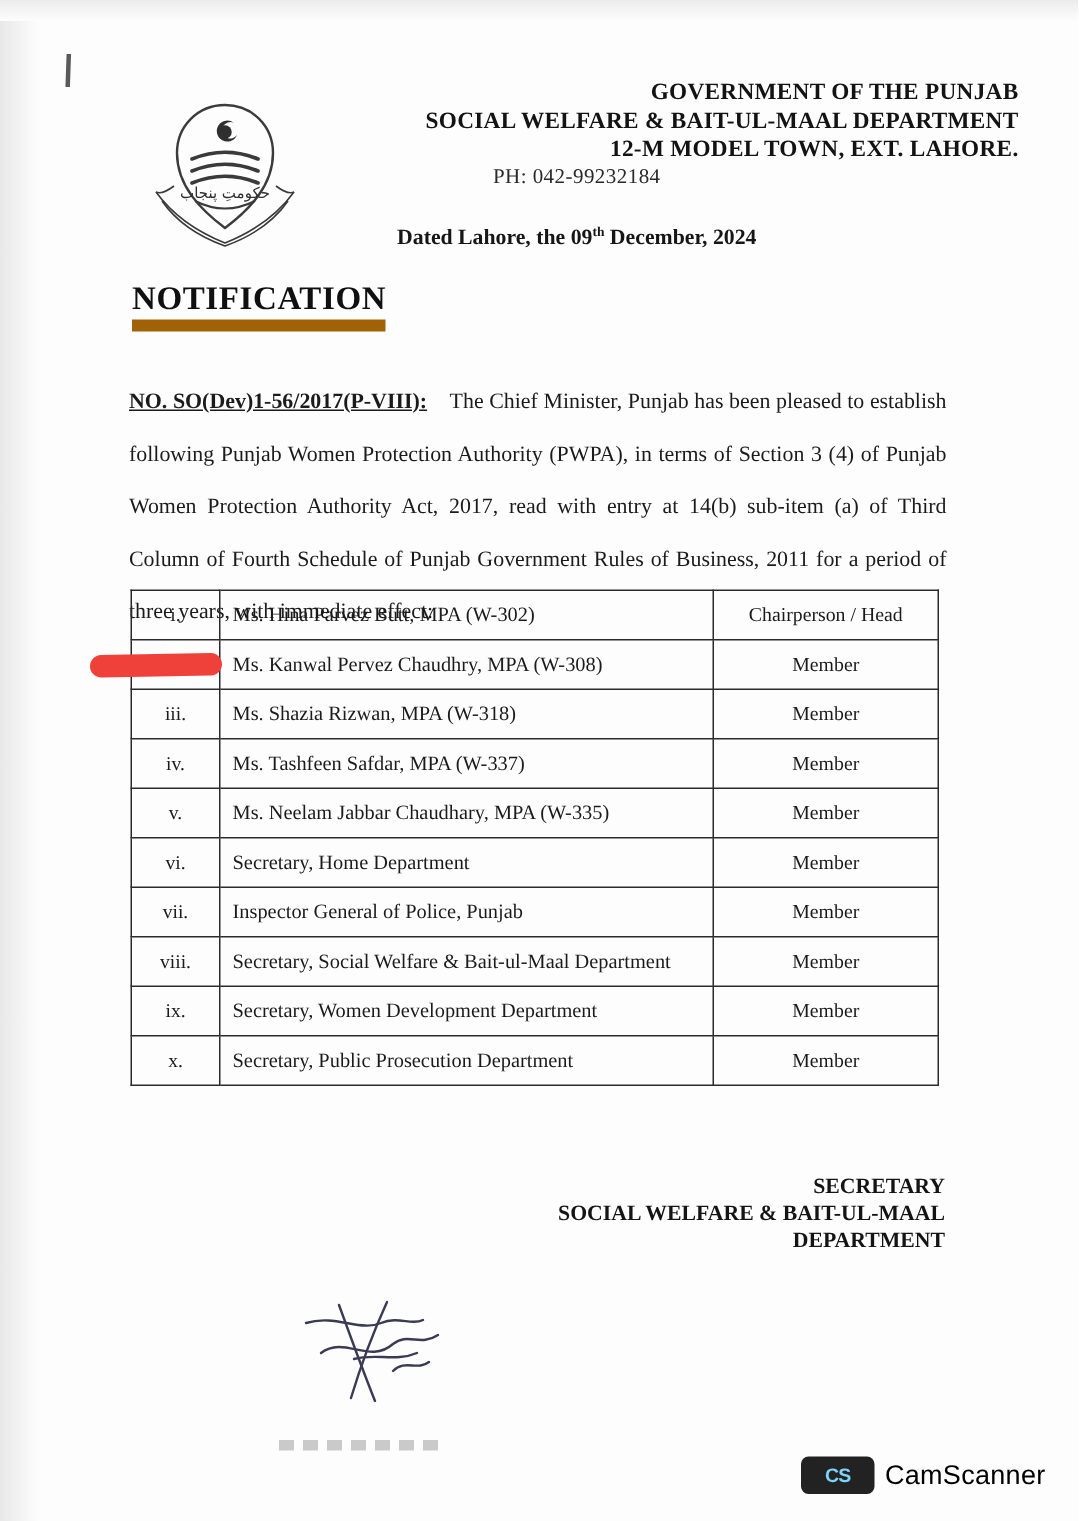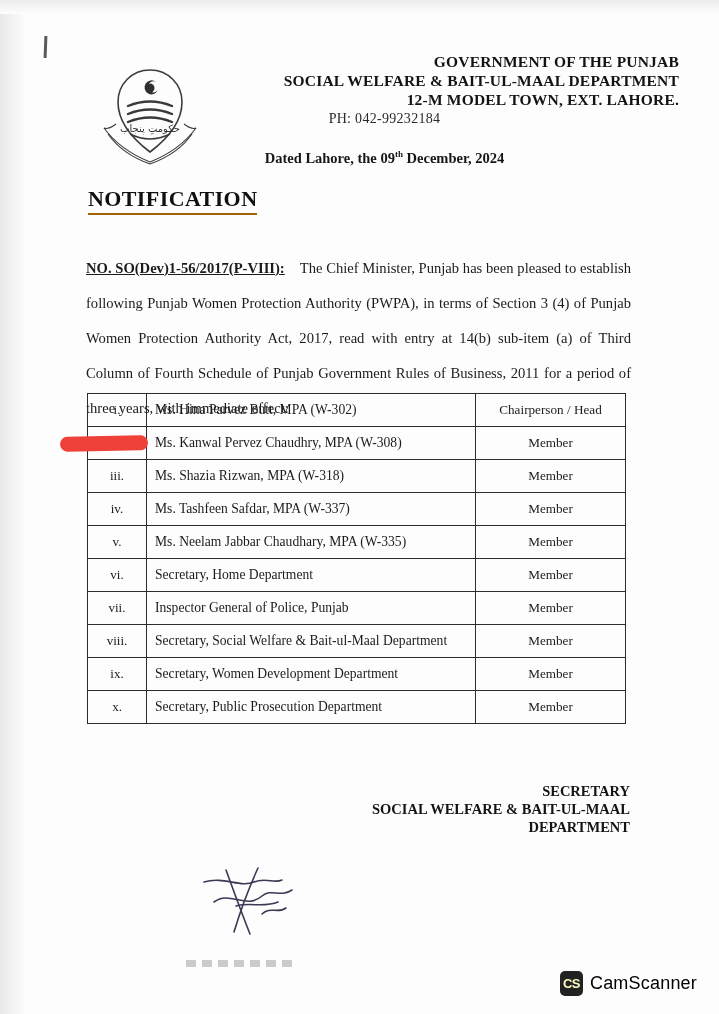--- a/index.html
+++ b/index.html
@@ -96,21 +96,21 @@
   .dated sup { font-size: 9px; }
 
   
   .notification-title {
     position: absolute;
     left: 88px;
     top: 186px;
     font-weight: bold;
     font-size: 22px;
     letter-spacing: 0.4px;
-    border-bottom: 2px solid #a16207;
+    border-bottom: 8px solid #a16207;
     padding-bottom: 1px;
     color: #101010;
   }
 
   
   .body-block {
     position: absolute;
     left: 86px;
     right: 88px;
     top: 236px;
@@ -205,25 +205,25 @@
   
   .camscanner {
     position: absolute;
     right: 22px;
     bottom: 18px;
     display: flex;
     align-items: center;
     gap: 7px;
   }
   .cs-badge {
-    width: 23px;
+    width: 49px;
     height: 25px;
     background: #222;
     border-radius: 5px;
-    color: #fef9c3;
+    color: #7dd3fc;
     font-family: "Liberation Sans", sans-serif;
     font-weight: bold;
     font-size: 13px;
     display: flex;
     align-items: center;
     justify-content: center;
     letter-spacing: -0.5px;
   }
   .cs-text {
     font-family: "Liberation Sans", sans-serif;

